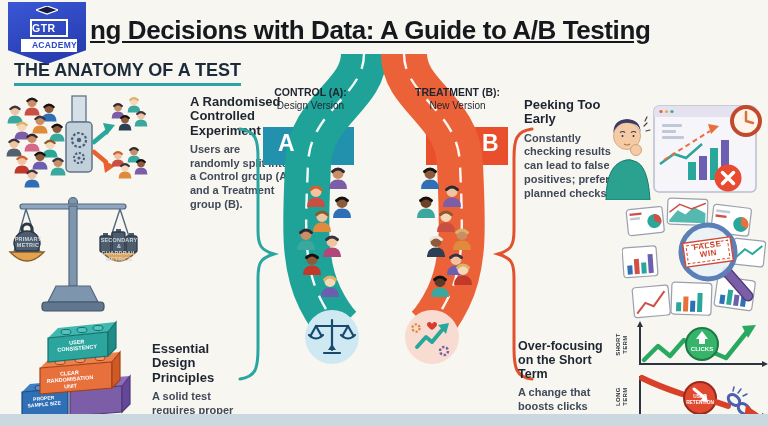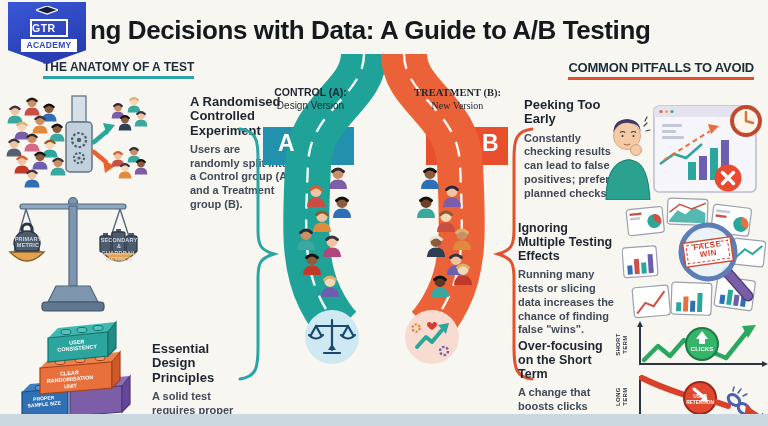--- a/index.html
+++ b/index.html
@@ -19,32 +19,32 @@
     clip-path:polygon(0 0,100% 0,100% 78%,50% 100%,0 78%);
     z-index:5;
   }
   .logo-cap{left:28px;top:4px;width:22px;height:10px;}
   .logo-gtr{
     left:22px;top:17px;width:34px;height:14px;border:2px solid #fff;
     color:#fff;font-weight:bold;font-size:10.5px;text-align:left;line-height:14px;letter-spacing:.5px;
   }
   .logo-academy{
     left:13px;top:37px;width:56px;height:13px;background:#fff;
-    color:#2b46c6;font-weight:bold;font-size:8.5px;text-align:center;line-height:13px;letter-spacing:.3px;
+    color:#2b46c6;font-weight:bold;font-size:8.5px;text-align:right;line-height:13px;letter-spacing:.3px;
   }
   .main-title{
     left:90px;top:15px;width:672px;
-    font-size:26px;font-weight:800;color:#15181c;letter-spacing:-0.4px;white-space:nowrap;
+    font-size:26px;font-weight:800;color:#15181c;letter-spacing:-0.4px;white-space:nowrap;text-decoration:underline;
   }
 
   
   .section-heading{
     font-weight:800;color:#1c2b3a;padding-bottom:2px;display:inline-block;
   }
-  .heading-left{left:14px;top:60px;font-size:12px;border-bottom:3px solid #2ba3a8;margin-left:29px;}
+  .heading-left{left:14px;top:60px;font-size:18px;border-bottom:3px solid #2ba3a8;}
   .heading-right{right:14px;top:60px;font-size:13px;border-bottom:3px solid #e0502e;letter-spacing:-0.2px;}
 
   
   .item-title{font-weight:bold;color:#1d2530;font-size:13px;line-height:1.1;}
   .item-title.sm{font-size:12.5px;}
   .item-desc{color:#414a58;font-size:11px;line-height:1.25;margin-top:5px;font-weight:700;}
 
   
   .flow-label{text-align:center;color:#1d2530;font-size:10px;line-height:1.25;}
   .flow-label b{font-size:10.5px;}
@@ -251,33 +251,32 @@
       <polygon points="188,273 199,271 196,282" fill="#2aa79b"></polygon>
       <path d="M 182 272 C 180.5 269 177 269.5 177 272.5 C 177 275 182 278 182 278 C 182 278 187 275 187 272.5 C 187 269.5 183.5 269 182 272 Z" fill="#d63c2f"></path>
       <circle cx="166" cy="276" r="3.6" fill="none" stroke="#e08a3c" stroke-width="2.4" stroke-dasharray="2.2 1.6"></circle>
       <circle cx="194" cy="299" r="4" fill="none" stroke="#7b5ea7" stroke-width="2.4" stroke-dasharray="2.4 1.7"></circle>
     </g>
   </svg>
   <div class="abs flow-label" style="left:258px;top:86px;width:105px;">
     <b>CONTROL (A):</b><br>
     <span>Design Version</span>
   </div>
-  <div class="abs flow-label" style="left:405px;top:86px;width:105px;font-family:Liberation Serif, serif;">
+  <div class="abs flow-label" style="left:405px;top:86px;width:105px;">
     <b>TREATMENT (B):</b><br>
     <span>New Version</span>
   </div>
   <span class="abs branch-letter" style="left:278px;top:130px;">A</span>
   <span class="abs branch-letter" style="left:482px;top:130px;">B</span>
 
   <svg class="abs" style="left:0;top:0;pointer-events:none;" width="768" height="426" viewBox="0 0 768 426">
     <path d="M 240 129 C 256 131 258 140 258 158 L 258 230 C 258 246 261 250 274 254 C 261 258 258 262 258 278 L 258 348 C 258 368 256 377 240 379" stroke="#2ba5a2" stroke-width="3" fill="none" stroke-linecap="round"></path>
     <path d="M 532 129 C 516 131 514 140 514 158 L 514 230 C 514 246 511 250 498 254 C 511 258 514 262 514 278 L 514 348 C 514 368 516 377 532 379" stroke="#e2512d" stroke-width="3" fill="none" stroke-linecap="round"></path>
   </svg>
 
-  <div class="abs section-heading heading-right">COMMON PITFALLS TO AVOID</div>
 
   <div class="abs" style="left:524px;top:98px;width:96px;">
     <div class="item-title">Peeking Too Early</div>
     <div class="item-desc">Constantly checking results can lead to false positives; prefer planned checks.</div>
   </div>
   <svg class="abs" style="left:600px;top:100px;" width="165" height="100" viewBox="0 0 165 100">
     <g>
       <rect x="54" y="6" width="102" height="86" rx="5" fill="#f6f5fa" stroke="#b9bdd0" stroke-width="1.5"></rect>
       <path d="M 54 11 a 5 5 0 0 1 5 -5 L 151 6 a 5 5 0 0 1 5 5 L 156 17 L 54 17 Z" fill="#e3e2ee"></path>
       <circle cx="61" cy="11.5" r="1.6" fill="#e05a4e"></circle>
@@ -308,24 +307,20 @@
       <path d="M 13.5 33 Q 13 20 27 19 Q 41 20 40.5 33 Q 40 26 34 24 Q 22 20 16 28 Q 14 30 13.5 33 Z" fill="#3d3a66"></path>
       <path d="M 20 32.5 q 3 -2 5 0 M 31 32.5 q 3 -2 5 0" stroke="#3d3a66" stroke-width="1.2" fill="none"></path>
       <circle cx="22.5" cy="36" r="1" fill="#333"></circle>
         <circle cx="33.5" cy="36" r="1" fill="#333"></circle>
       <path d="M 24 44 q 3 2 6 0" stroke="#b06b4e" stroke-width="1.2" fill="none"></path>
       <circle cx="36" cy="50" r="5.5" fill="#f5cba6" stroke="#caa27d" stroke-width="1"></circle>
       <path d="M 44 26 l 3 -3 M 46 31 l 4 -1 M 45 21 l 2 -4" stroke="#444" stroke-width="1.2" stroke-linecap="round"></path>
     </g>
   </svg>
 
-  <div class="abs" style="left:518px;top:222px;width:100px;">
-    <div class="item-title sm">Ignoring Multiple Testing Effects</div>
-    <div class="item-desc">Running many tests or slicing data increases the chance of finding false "wins".</div>
-  </div>
   <svg class="abs" style="left:622px;top:196px;" width="145" height="126" viewBox="0 0 145 126">
     <g transform="translate(4,14) rotate(-6)">
       <rect width="36" height="26" rx="3" fill="#fff" stroke="#9aa0ad" stroke-width="1.2"></rect>
       <rect x="3" y="4" width="12" height="2.4" fill="#d05048"></rect>
         <rect x="3" y="8.5" width="10" height="2.4" fill="#c3c8d8"></rect>
       <circle cx="27" cy="14" r="7" fill="#2aa79b"></circle>
         <path d="M 27 14 L 27 7 A 7 7 0 0 1 33.5 17 Z" fill="#d05048"></path>
     </g>
     <g transform="translate(46,2) rotate(2)">
       <rect width="40" height="26" rx="3" fill="#fff" stroke="#9aa0ad" stroke-width="1.2"></rect>

